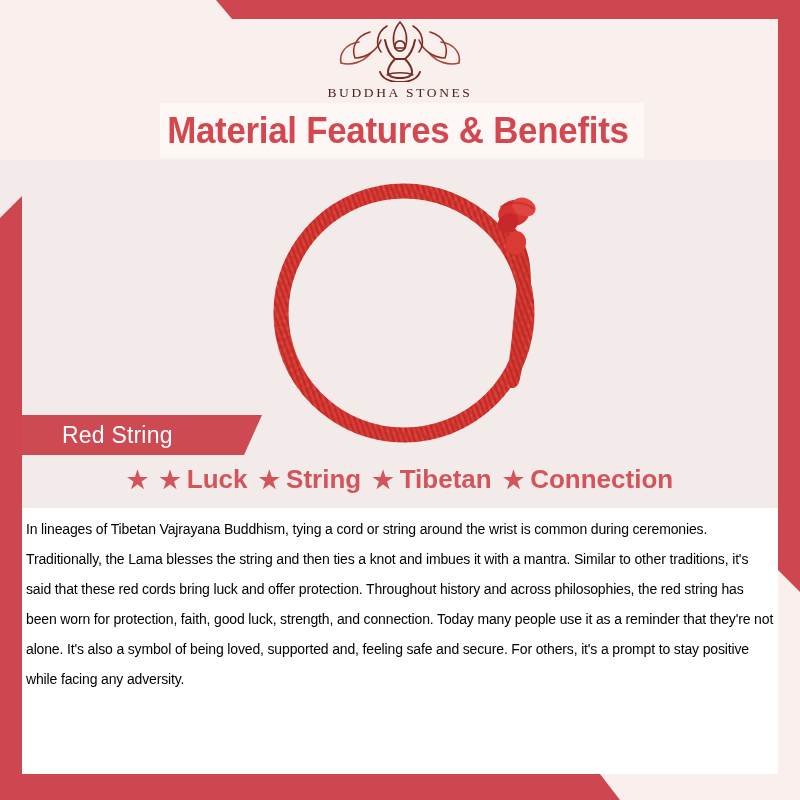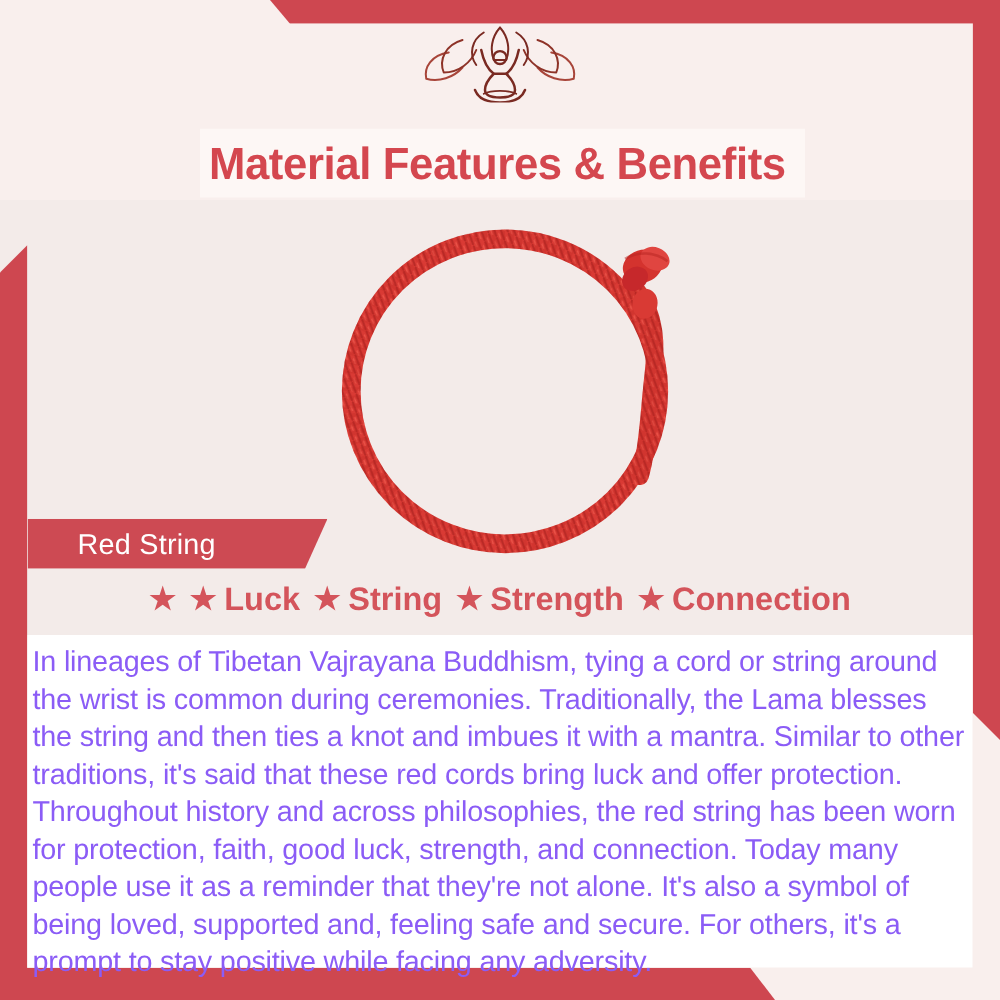--- a/index.html
+++ b/index.html
@@ -168,23 +168,23 @@
     position: absolute;
     left: 22px; top: 508px;
     width: 756px;
     height: 266px;
     background: #ffffff;
     box-sizing: border-box;
     padding: 6px 2px 0 4px;
   }
   .body-text {
     font-family: "Liberation Sans Narrow", "Liberation Sans", sans-serif;
-    font-size: 23px;
+    font-size: 14px;
     line-height: 30px;
-    color: #8b5cf6;
+    color: #000000;
     letter-spacing: -0.15px;
     margin: 0;
     text-align: left;
   }
 </style>
 </head>
 <body>
 
 <div id="page">
 
@@ -217,20 +217,21 @@
 
         <path d="M60 22 C62 32 66 38 70 41" stroke="#7a2a22" stroke-width="2"></path>
         <path d="M90 22 C88 32 84 38 80 41" stroke="#7a2a22" stroke-width="2"></path>
 
         <path d="M70 41 C66 45 63 50 63 54 C63 58 68 60 75 60 C82 60 87 58 87 54 C87 50 84 45 80 41 Z" stroke="#7a2a22" stroke-width="2"></path>
 
         <path d="M55 54 C58 62 66 64 75 64 C84 64 92 62 95 54" stroke="#7a2a22" stroke-width="2"></path>
         <path d="M62 57 C68 54 82 54 88 57" stroke="#7a2a22" stroke-width="1.4"></path>
       </g>
     </svg>
+    <span class="logo-word">BUDDHA STONES</span>
   </div>
 
   <div class="title-box">
     <span class="title-text">Material Features &amp; Benefits</span>
   </div>
 
   <div class="product-area">
     <svg class="bracelet-svg" viewBox="0 0 300 300">
       <defs>
         <linearGradient id="cordGrad" x1="0" y1="0" x2="1" y2="1">
@@ -270,21 +271,21 @@
     <div class="benefit">
       <span class="star">★</span>
       <span>Luck</span>
     </div>
     <div class="benefit">
       <span class="star">★</span>
       <span>String</span>
     </div>
     <div class="benefit">
       <span class="star">★</span>
-      <span>Strength</span>
+      <span>Tibetan</span>
     </div>
     <div class="benefit">
       <span class="star">★</span>
       <span>Connection</span>
     </div>
   </div>
 
   <div class="body-panel">
     <p class="body-text">In lineages of Tibetan Vajrayana Buddhism, tying a cord or string around the wrist is common during ceremonies. Traditionally, the Lama blesses the string and then ties a knot and imbues it with a mantra. Similar to other traditions, it's said that these red cords bring luck and offer protection. Throughout history and across philosophies, the red string has been worn for protection, faith, good luck, strength, and connection. Today many people use it as a reminder that they're not alone. It's also a symbol of being loved, supported and, feeling safe and secure. For others, it's a prompt to stay positive while facing any adversity.</p>
   </div>

